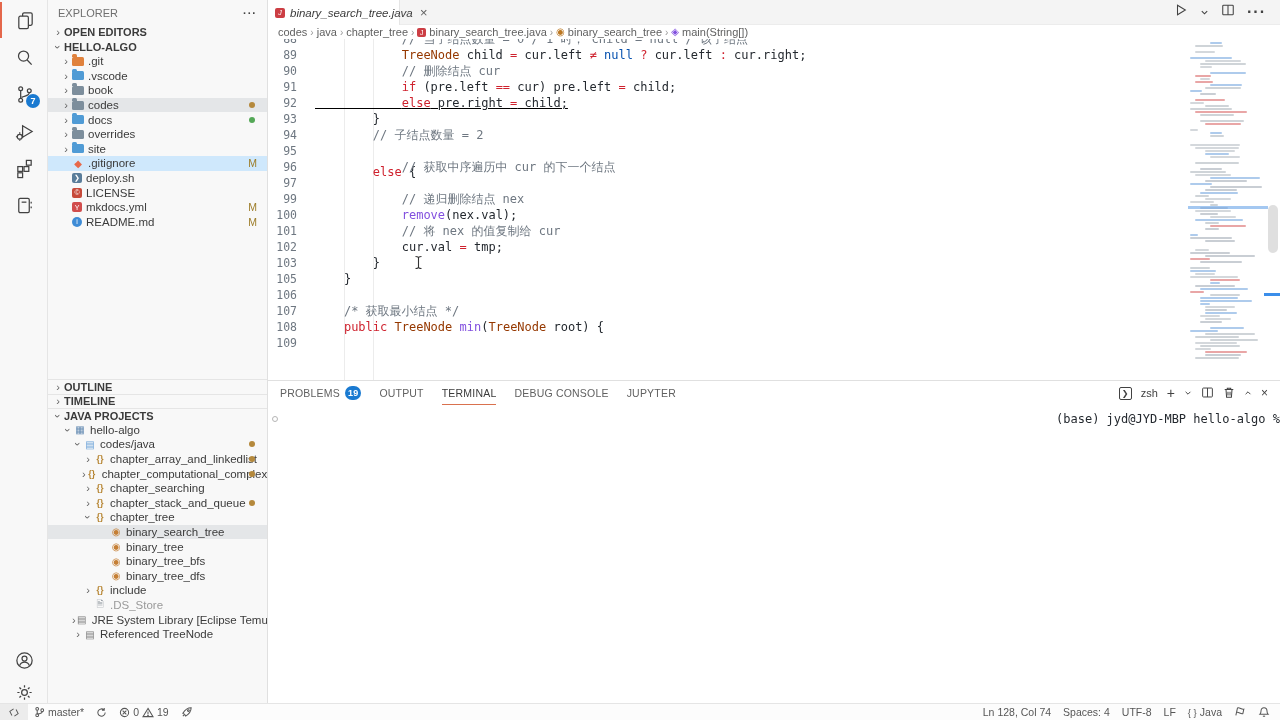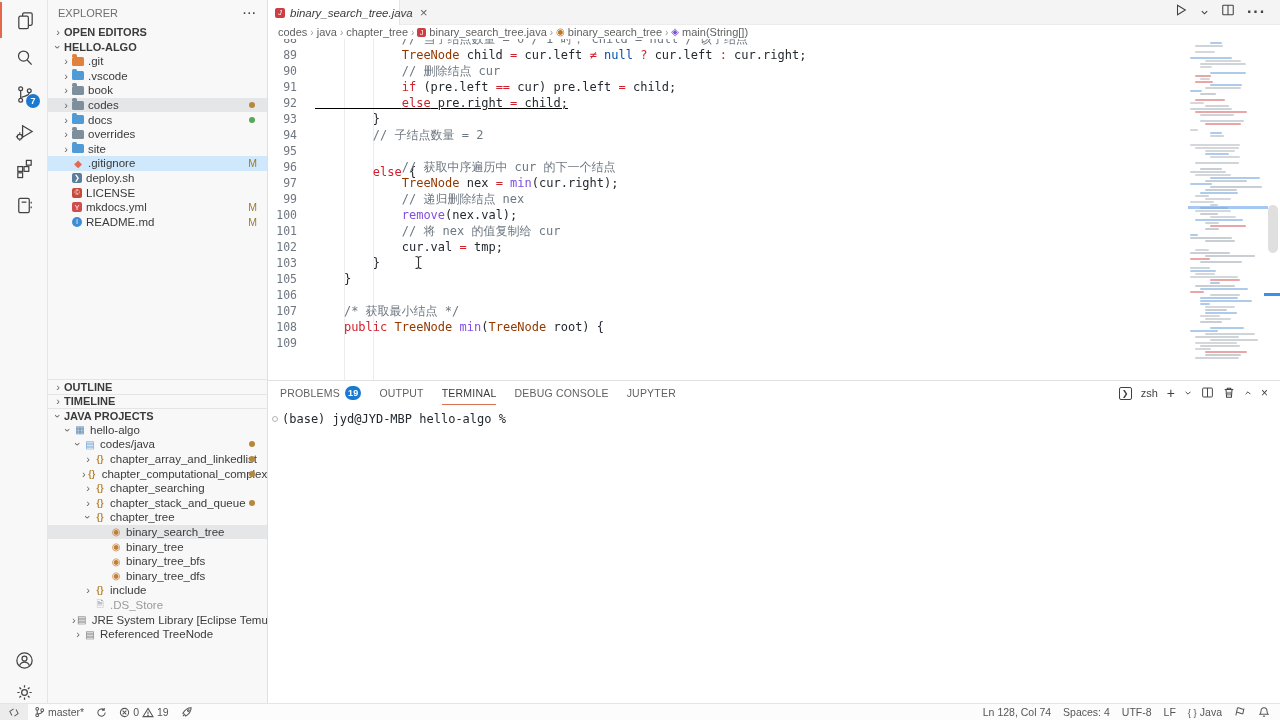--- a/index.html
+++ b/index.html
@@ -94,21 +94,21 @@
   .ptab { display:flex; align-items:center; gap:5px; height:24px; letter-spacing:.2px; }
   .ptab.active { color:#3b3b3b; border-bottom:1.5px solid #d9714e; }
   .pbadge { min-width:15px; height:14px; border-radius:8px; background:#1a7ad1; color:#fff;
     font-size:9px; line-height:14px; text-align:center; padding:0 3px; font-weight:bold; }
   #panel-toolbar { margin-left:auto; display:flex; align-items:center; gap:9px;
     padding-right:12px; color:#424242; font-size:11px; }
   #panel-toolbar svg { stroke:#424242; fill:none; stroke-width:1.2; }
   .launch-box { width:13px; height:13px; border:1px solid #424242; border-radius:2px;
     font-size:8px; display:inline-flex; align-items:center; justify-content:center; }
   #terminal-content { padding:7px 0 0 4px; font-family:"DejaVu Sans Mono", monospace;
-    font-size:12px; color:#24292f; display:flex; align-items:center; gap:4px; }
+    font-size:12px; color:#24292f; display:flex; align-items:center; gap:4px;justify-content:space-between; }
   .term-deco { width:6px; height:6px; border:1px solid #b5b5b5; border-radius:50%; flex:none; }
 
   
   #statusbar { position:absolute; left:0; bottom:0; width:1280px; height:17px; background:#fcfcfc;
     border-top:1px solid #e5e5e5; display:flex; align-items:center; font-size:10.5px;
     color:#565656; }
   .st-item { display:flex; align-items:center; gap:3px; padding:0 6px; height:17px; }
   #st-remote { width:28px; background:#ececec; justify-content:center; color:#3b3b3b; }
   #st-right { margin-left:auto; display:flex; align-items:center; }
   #statusbar svg { stroke:#565656; fill:none; stroke-width:1.1; }
@@ -399,21 +399,21 @@
       <div id="code-lines">
           <div class="cl"><span class="num">88</span><span style="padding-left: 9px;"><span>            </span><span class="tk-c">// 当子结点数量 = 0 / 1 时， child = null / 该子结点</span></span></div>
           <div class="cl"><span class="num">89</span><span style="padding-left: 9px;"><span>            </span><span class="tk-t">TreeNode</span><span class="tk-p"> child </span><span class="tk-o">=</span><span class="tk-p"> cur.left </span><span class="tk-o">≠</span><span class="tk-p"> </span><span class="tk-n">null</span><span class="tk-p"> </span><span class="tk-o">?</span><span class="tk-p"> cur.left </span><span class="tk-o">:</span><span class="tk-p"> cur.right;</span></span></div>
           <div class="cl"><span class="num">90</span><span style="padding-left: 9px;"><span>            </span><span class="tk-c">// 删除结点 cur</span></span></div>
           <div class="cl"><span class="num">91</span><span style="padding-left: 9px;"><span>            </span><span class="tk-k">if</span><span class="tk-p"> (pre.left </span><span class="tk-o">==</span><span class="tk-p"> cur) pre.left </span><span class="tk-o">=</span><span class="tk-p"> child;</span></span></div>
           <div class="cl"><span class="num">92</span><span style="padding-left: 9px; text-decoration: underline;"><span>            </span><span class="tk-k">else</span><span class="tk-p"> pre.right </span><span class="tk-o">=</span><span class="tk-p"> child;</span></span></div>
           <div class="cl"><span class="num">93</span><span style="padding-left: 9px;"><span>        </span><span class="tk-p">}</span></span></div>
           <div class="cl"><span class="num">94</span><span style="padding-left: 9px;"><span>        </span><span class="tk-c">// 子结点数量 = 2</span></span></div>
           <div class="cl"><span class="num">95</span><span style="padding-left: 9px; margin-top: 41px;"><span>        </span><span class="tk-k">else</span><span class="tk-p"> {</span></span></div>
           <div class="cl"><span class="num">96</span><span style="padding-left: 9px;"><span>            </span><span class="tk-c">// 获取中序遍历中 cur 的下一个结点</span></span></div>
-          <div class="cl"><span class="num">97</span><span style="padding-left: 9px;"><span>            </span><span class="tk-t">TreeNode</span><span class="tk-p"> nex </span><span class="tk-o">=</span><span class="tk-p"> </span><span class="tk-f">min</span><span class="tk-p">(cur.right);</span></span></div>
+          <div class="cl"><span class="num">97</span></div>
           <div class="cl"><span class="num">99</span><span style="padding-left: 9px;"><span>            </span><span class="tk-c">// 递归删除结点 nex</span></span></div>
           <div class="cl"><span class="num">100</span><span style="padding-left: 9px;"><span>            </span><span class="tk-f">remove</span><span class="tk-p">(nex.val);</span></span></div>
           <div class="cl"><span class="num">101</span><span style="padding-left: 9px;"><span>            </span><span class="tk-c">// 将 nex 的值复制给 cur</span></span></div>
           <div class="cl"><span class="num">102</span><span style="padding-left: 9px;"><span>            </span><span class="tk-p">cur.val </span><span class="tk-o">=</span><span class="tk-p"> tmp;</span></span></div>
           <div class="cl"><span class="num">103</span><span style="padding-left: 9px;"><span>        </span><span class="tk-p">}</span></span></div>
           <div class="cl"><span class="num">105</span><span style="padding-left: 9px;"><span>    </span><span class="tk-p">}</span></span></div>
           <div class="cl"><span class="num">106</span><span style="padding-left: 9px;"><span></span></span></div>
           <div class="cl"><span class="num">107</span><span style="padding-left: 9px;"><span>    </span><span class="tk-c">/* 获取最小结点 */</span></span></div>
           <div class="cl"><span class="num">108</span><span style="padding-left: 9px;"><span>    </span><span class="tk-k">public</span><span class="tk-p"> </span><span class="tk-t">TreeNode</span><span class="tk-p"> </span><span class="tk-f">min</span><span class="tk-p">(</span><span class="tk-t">TreeNode</span><span class="tk-p"> root) {</span></span></div>
           <div class="cl"><span class="num">109</span></div>

